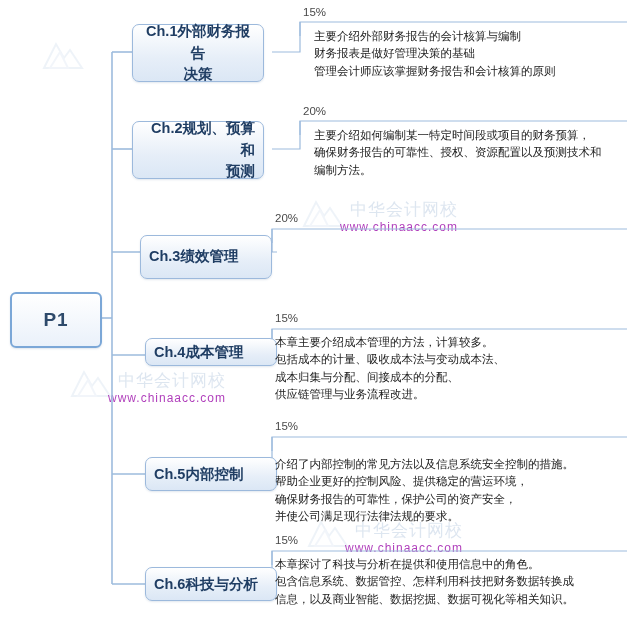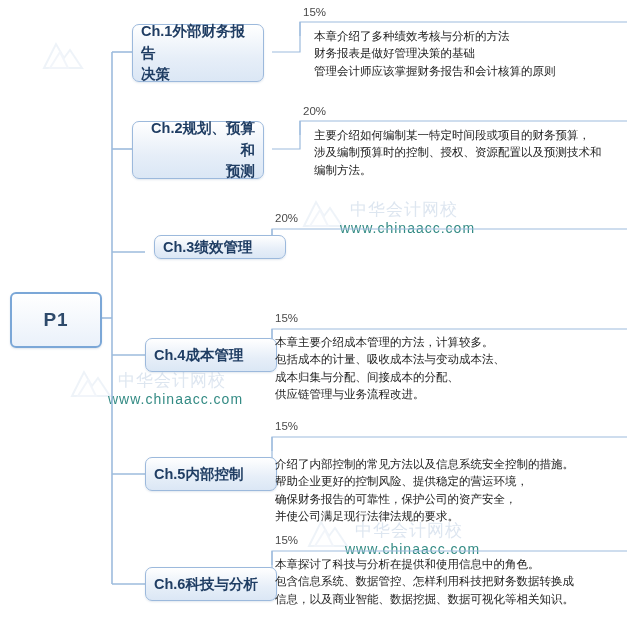--- a/index.html
+++ b/index.html
@@ -30,22 +30,22 @@
   .watermark {
     position: absolute;
     color: #d8e2ee;
     font-size: 17px;
     letter-spacing: 1px;
     white-space: nowrap;
     opacity: 0.85;
     font-family: "Liberation Sans", sans-serif;
   }
   .watermark.small {
-    font-size: 14px;
-    color: #0f766e;
+    font-size: 12px;
+    color: #a21caf;
   }
   .wm-logo {
     position: absolute;
     width: 46px;
     height: 34px;
     opacity: 0.5;
   }
   .root-node {
     position: absolute;
     left: 10px;
@@ -160,44 +160,44 @@
     <path d="M272 229 L272 243" fill="none" stroke="#9dbbdd" stroke-width="1.2"></path>
     <path d="M272 329 L272 343" fill="none" stroke="#9dbbdd" stroke-width="1.2"></path>
     <path d="M272 437 L272 451" fill="none" stroke="#9dbbdd" stroke-width="1.2"></path>
     <path d="M272 551 L272 565" fill="none" stroke="#9dbbdd" stroke-width="1.2"></path>
   </svg>
 
   <div class="root-node">
     <span class="label">P1</span>
   </div>
 
-  <div class="ch-node" style="left:132px;top:24px;height:58px;">
+  <div class="ch-node" style="left:132px;top:24px;height:58px;text-align:center;">
     <span class="label" style="white-space:pre-line;">Ch.1外部财务报告
 决策</span>
   </div>
   <div class="pct" style="left:303px;top:6px;">15%</div>
-  <div class="desc" style="left:314px;top:28px;width:316px;">本章介绍了多种绩效考核与分析的方法
+  <div class="desc" style="left:314px;top:28px;width:316px;">主要介绍外部财务报告的会计核算与编制
 财务报表是做好管理决策的基础
 管理会计师应该掌握财务报告和会计核算的原则</div>
 
   <div class="ch-node" style="left:132px;top:121px;height:58px;">
     <span class="label" style="white-space:pre-line;text-align:right;">Ch.2规划、预算和
 预测</span>
   </div>
   <div class="pct" style="left:303px;top:105px;">20%</div>
   <div class="desc" style="left:314px;top:127px;width:316px;">主要介绍如何编制某一特定时间段或项目的财务预算，
-涉及编制预算时的控制、授权、资源配置以及预测技术和
+确保财务报告的可靠性、授权、资源配置以及预测技术和
 编制方法。</div>
 
-  <div class="ch-node" style="left:154px;top:235px;height:24px;">
+  <div class="ch-node" style="left:140px;top:235px;height:44px;">
     <span class="label">Ch.3绩效管理</span>
   </div>
   <div class="pct" style="left:275px;top:212px;">20%</div>
 
-  <div class="ch-node" style="left:145px;top:338px;height:34px;">
+  <div class="ch-node" style="left:145px;top:338px;height:28px;">
     <span class="label">Ch.4成本管理</span>
   </div>
   <div class="pct" style="left:275px;top:312px;">15%</div>
   <div class="desc" style="left:275px;top:334px;width:352px;">本章主要介绍成本管理的方法，计算较多。
 包括成本的计量、吸收成本法与变动成本法、
 成本归集与分配、间接成本的分配、
 供应链管理与业务流程改进。</div>
 
   <div class="ch-node" style="left:145px;top:457px;height:34px;">
     <span class="label">Ch.5内部控制</span>

